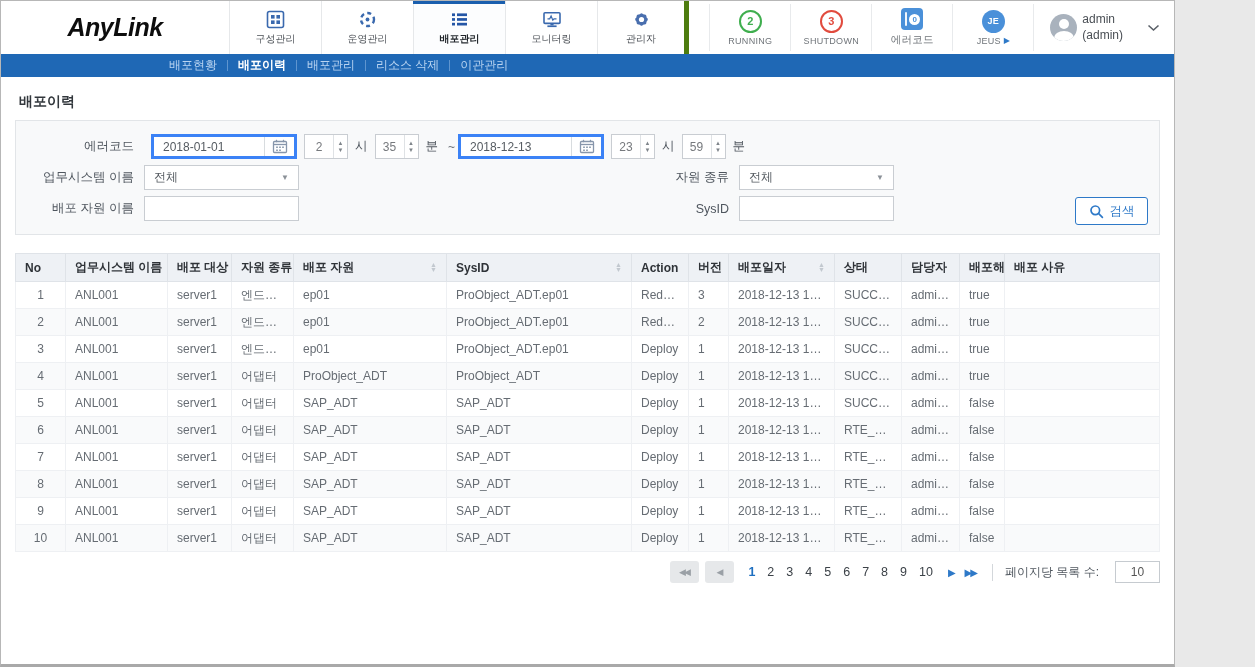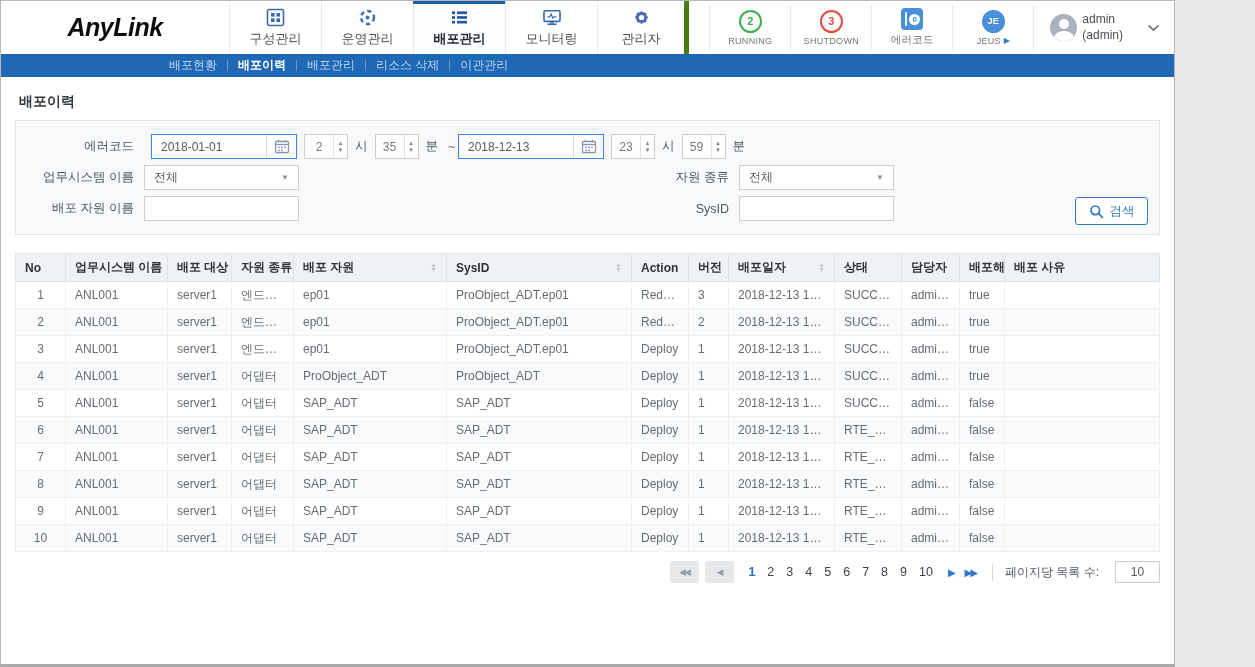--- a/index.html
+++ b/index.html
@@ -8,21 +8,21 @@
 
   
   .header{height:53px;display:flex;align-items:stretch;background:#fff;}
   .logo{width:228px;display:flex;align-items:center;justify-content:center;font-size:25px;font-weight:bold;font-style:italic;color:#0d0d0d;letter-spacing:-0.5px;}
   .tabs{display:flex;}
   .tab{width:92px;box-sizing:border-box;border-left:1px solid #e6e8ea;display:flex;flex-direction:column;align-items:center;justify-content:center;gap:3px;cursor:pointer;position:relative;background:#fff;}
   .tabs .tab:last-child{border-right:5px solid #4d7c0f;}
   .tab.active{background:#fcfdfe;}
   .tab.active::before{content:"";position:absolute;top:0;left:-1px;right:-1px;height:3px;background:#1a5fae;}
   .ticon{height:20px;display:flex;align-items:center;justify-content:center;}
-  .tlabel{font-size:13px;color:#4a4f55;}
+  .tlabel{font-size:10px;color:#4a4f55;}
   .tab.active .tlabel{font-weight:bold;color:#1f2429;}
   .hspacer{flex:1;}
   .hright{display:flex;align-items:center;}
   .hsep{width:1px;height:47px;background:#e8eaec;}
   .hitem{display:flex;flex-direction:column;align-items:center;justify-content:center;gap:3px;padding:0 12px;min-width:56px;cursor:pointer;}
   .scircle{width:19px;height:19px;border-radius:50%;display:flex;align-items:center;justify-content:center;font-size:11px;font-weight:600;}
   .scircle.green{border:2px solid #3fae4e;color:#3fae4e;}
   .scircle.red{border:2px solid #e14b3e;color:#e14b3e;}
   .slabel{font-size:9px;color:#6f7479;letter-spacing:.3px;text-align:center;}
   .slabel.ko{font-size:10.5px;}
@@ -47,21 +47,21 @@
 
   
   .content{padding:0 14px;}
   .page-title{margin:16px 0 9px 4px;font-size:14px;font-weight:bold;color:#32373c;}
 
   .panel{border:1px solid #e2e5e8;background:#f8f9fa;padding:8px 12px;position:relative;}
   .frow{display:flex;align-items:center;height:27px;margin:4px 0;}
   .flabel{width:106px;text-align:right;padding-right:10px;font-size:12.5px;color:#4f565e;flex:none;}
   .flabel2{width:430px;text-align:right;padding-right:10px;font-size:12.5px;color:#4f565e;flex:none;}
   .frow1 > *{margin-right:7px;}
-  .datebox{display:flex;align-items:stretch;border:1px solid #3b82f6;background:#fff;height:25px;width:146px;box-sizing:border-box;text-align:center;}
+  .datebox{display:flex;align-items:stretch;border:3px solid #3b82f6;background:#fff;height:25px;width:146px;box-sizing:border-box;text-align:center;}
   .dval{flex:1;display:flex;align-items:center;padding-left:9px;font-size:12px;color:#555b61;}
   .calbtn{width:29px;border-left:1px solid #d8dcdf;display:flex;align-items:center;justify-content:center;cursor:pointer;background:#fff;}
   .spin{display:flex;align-items:stretch;border:1px solid #c9cdd2;background:#fff;height:25px;width:44px;box-sizing:border-box;}
   .spin .num{flex:1;display:flex;align-items:center;justify-content:center;font-size:12px;color:#76797d;}
   .spin .arr{width:13px;border-left:1px solid #dfe2e5;display:flex;flex-direction:column;align-items:center;justify-content:center;gap:2px;cursor:pointer;}
   .spin .arr i{font-style:normal;font-size:6px;line-height:5px;color:#7e848a;}
   .suffix{font-size:12.5px;color:#4f565e;}
   .tilde{font-size:12px;color:#6a7076;margin:0 3px;}
   .selectbox{width:155px;height:25px;box-sizing:border-box;border:1px solid #c9cdd2;background:#fff;display:flex;align-items:center;justify-content:space-between;padding:0 9px;cursor:pointer;}
   .selval{font-size:12px;color:#555b61;}

